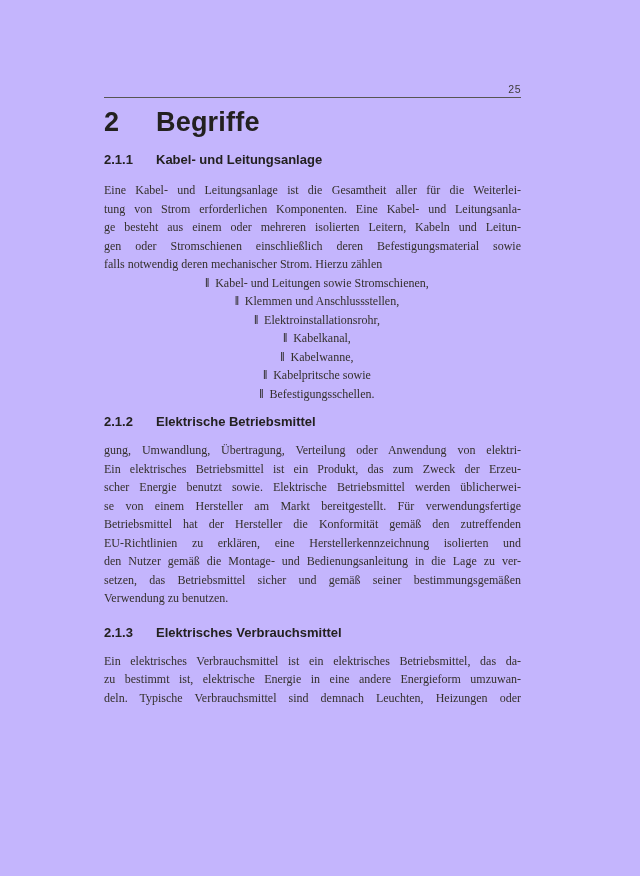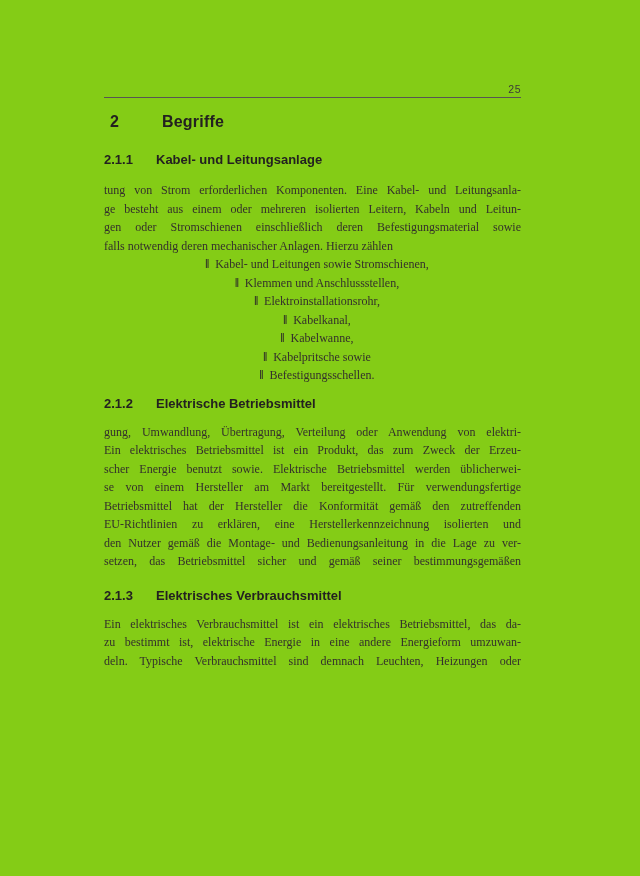--- a/index.html
+++ b/index.html
@@ -1,19 +1,19 @@
 <!DOCTYPE html>
 <html><head>
 <meta charset="utf-8">
 <style>
   html,body { margin:0; padding:0; }
   .page {
     position:relative;
     width:640px; height:876px;
-    background:#84cc16;
+    background:#c4b5fd;
     color:#34302c;
     font-family:"Liberation Serif", serif;
     overflow:hidden;
   }
   .content {
     position:absolute;
     left:104px; top:0;
     width:417px;
   }
   
@@ -30,21 +30,21 @@
     border-bottom:1.6px solid #575553;
     margin-top:1px;
   }
   
   .h1, .h2, .h3 {
     font-family:"Liberation Sans", sans-serif;
     font-weight:bold;
     color:#232120;
     margin:0;
   }
-  .h1 { font-size:16px; line-height:22px; margin-top:13px; letter-spacing:0.2px;margin-left:6px; }
+  .h1 { font-size:27px; line-height:22px; margin-top:13px; letter-spacing:0.2px; }
   .h2 { font-size:14.5px; line-height:15px; margin-top:38px; }
   .h3 { font-size:13px;  line-height:13px; }
   .h3-1 { margin-top:20px; }
   .h3-2 { margin-top:12px; }
   .h3-3 { margin-top:18px; }
   .hnum { display:inline-block; width:52px; }
   
   .para { margin-top:15px; font-size:12px; line-height:18.5px; }
   .para-after-h3 { margin-top:13px; }
   .bl { text-align:justify; text-align-last:justify; }
@@ -71,24 +71,25 @@
 
     <div class="page-num">25</div>
     <div class="rule"></div>
 
     <h1 class="h1"><span class="hnum">2</span><span>Begriffe</span></h1>
 
 
     <section>
       <h3 class="h3 h3-1"><span class="hnum">2.1.1</span><span>Kabel- und Leitungsanlage</span></h3>
       <div class="para">
+          <div class="bl">Eine Kabel- und Leitungsanlage ist die Gesamtheit aller für die Weiterlei-</div>
           <div class="bl">tung von Strom erforderlichen Komponenten. Eine Kabel- und Leitungsanla-</div>
           <div class="bl">ge besteht aus einem oder mehreren isolierten Leitern, Kabeln und Leitun-</div>
           <div class="bl">gen oder Stromschienen einschließlich deren Befestigungsmaterial sowie</div>
-          <div class="bl bl-last">falls notwendig deren mechanischer Anlagen. Hierzu zählen</div>
+          <div class="bl bl-last">falls notwendig deren mechanischer Strom. Hierzu zählen</div>
         </div>
       <ul class="blist">
         <li><span class="marker">‖</span><span>Kabel- und Leitungen sowie Stromschienen,</span></li>
         <li><span class="marker">‖</span><span>Klemmen und Anschlussstellen,</span></li>
         <li><span class="marker">‖</span><span>Elektroinstallationsrohr,</span></li>
         <li><span class="marker">‖</span><span>Kabelkanal,</span></li>
         <li><span class="marker">‖</span><span>Kabelwanne,</span></li>
         <li><span class="marker">‖</span><span>Kabelpritsche sowie</span></li>
         <li><span class="marker">‖</span><span>Befestigungsschellen.</span></li>
       </ul>
@@ -98,20 +99,21 @@
       <h3 class="h3 h3-2"><span class="hnum">2.1.2</span><span>Elektrische Betriebsmittel</span></h3>
       <div class="para para-after-h3">
           <div class="bl">gung, Umwandlung, Übertragung, Verteilung oder Anwendung von elektri-</div>
           <div class="bl">Ein elektrisches Betriebsmittel ist ein Produkt, das zum Zweck der Erzeu-</div>
           <div class="bl">scher Energie benutzt sowie. Elektrische Betriebsmittel werden üblicherwei-</div>
           <div class="bl">se von einem Hersteller am Markt bereitgestellt. Für verwendungsfertige</div>
           <div class="bl">Betriebsmittel hat der Hersteller die Konformität gemäß den zutreffenden</div>
           <div class="bl">EU-Richtlinien zu erklären, eine Herstellerkennzeichnung isolierten und</div>
           <div class="bl">den Nutzer gemäß die Montage- und Bedienungsanleitung in die Lage zu ver-</div>
           <div class="bl">setzen, das Betriebsmittel sicher und gemäß seiner bestimmungsgemäßen</div>
+          <div class="bl bl-last">Verwendung zu benutzen.</div>
         </div>
     </section>
 
     <section>
       <h3 class="h3 h3-3"><span class="hnum">2.1.3</span><span>Elektrisches Verbrauchsmittel</span></h3>
       <div class="para para-after-h3">
           <div class="bl">Ein elektrisches Verbrauchsmittel ist ein elektrisches Betriebsmittel, das da-</div>
           <div class="bl">zu bestimmt ist, elektrische Energie in eine andere Energieform umzuwan-</div>
           <div class="bl">deln. Typische Verbrauchsmittel sind demnach Leuchten, Heizungen oder</div>
         </div>

